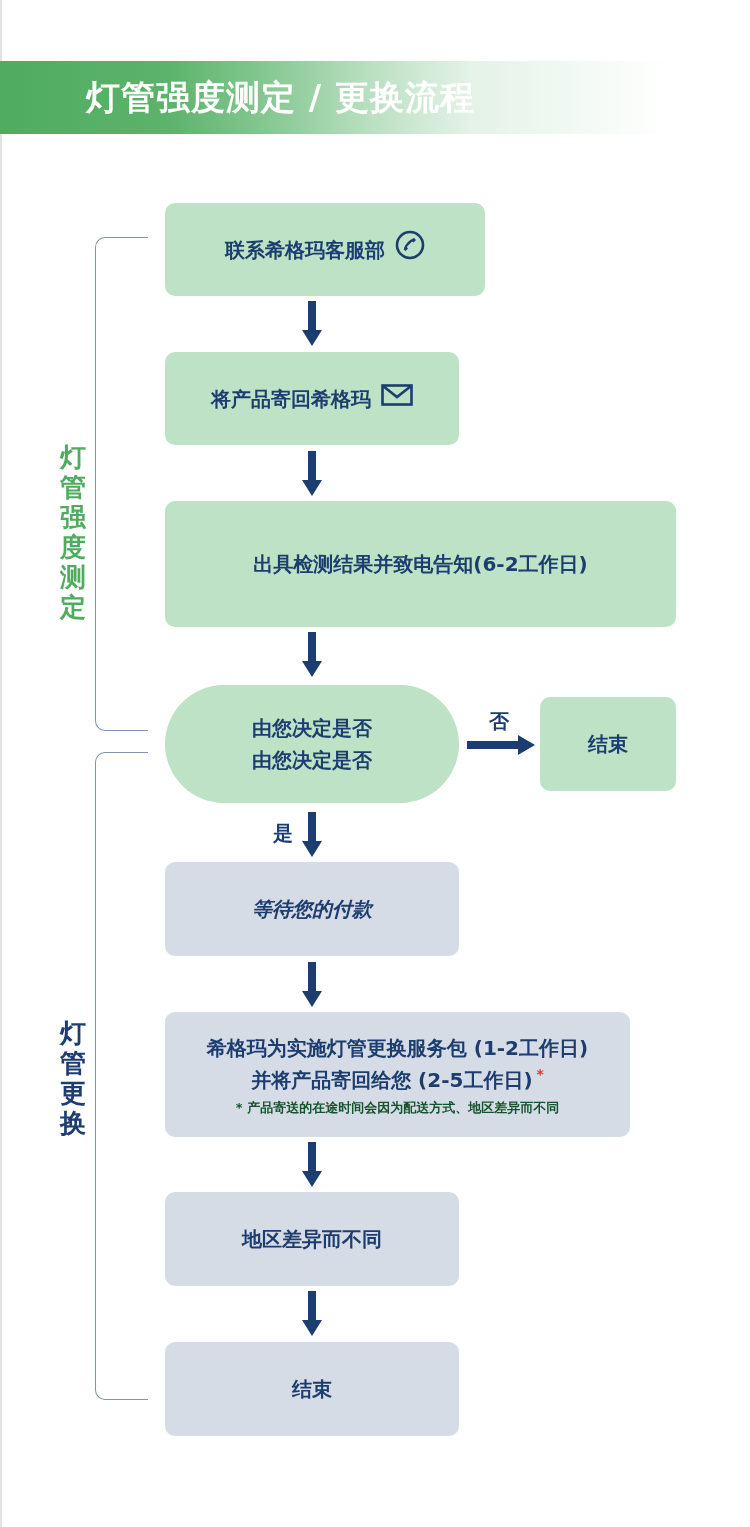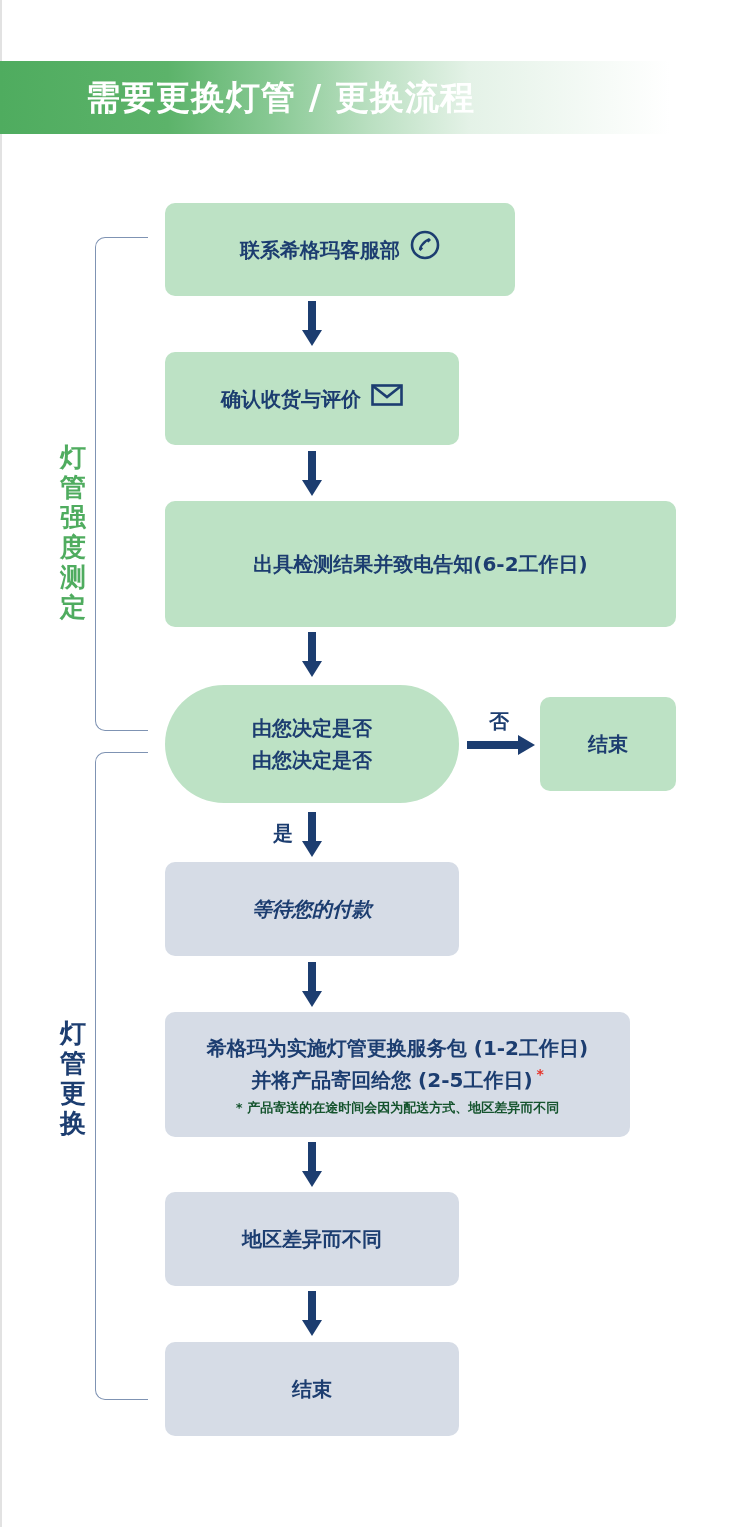--- a/index.html
+++ b/index.html
@@ -43,49 +43,49 @@
     word-break: break-all;
   }
   .branch-label { position: absolute; font-size: 20px; font-weight: bold; color: #1c3d70; }
 </style>
 </head>
 <body>
 
 <div class="left-edge"></div>
 
 <div class="banner">
-  <div class="banner-title">需要更换灯管 / 更换流程</div>
+  <div class="banner-title">灯管强度测定 / 更换流程</div>
 </div>
 
 <div class="bracket" style="left:95px; top:237px; width:53px; height:494px;"></div>
 <div class="side-label" style="left:58px; top:395px; color:#4fac5f;margin-top:47px;">灯管强度测定</div>
 
 <div class="bracket" style="left:95px; top:752px; width:53px; height:648px;"></div>
 <div class="side-label" style="left:58px; top:1018px; color:#1c3d70;">灯管更换</div>
 
-<div class="node green" style="left:165px; top:203px; width:350px; height:93px;">
+<div class="node green" style="left:165px; top:203px; width:320px; height:93px;">
   <div class="line">
     <span>联系希格玛客服部</span>
     <span class="icon">
       <svg width="30" height="30" viewBox="0 0 30 30">
           <circle cx="15" cy="15" r="13" fill="none" stroke="#1c3d70" stroke-width="2.6"></circle>
           <path d="M19 8 L21 10 L18.5 12.5 L17 11.5 C15 13.5 13.5 15 11.8 17 L13 18.5 L10.5 21 L8.8 19.5 C9.5 15 14 10 19 8 Z" fill="#1c3d70"></path>
         </svg>
     </span>
   </div>
 </div>
 
 <div class="arrow-down" style="left:302px; top:301px; height:45px;">
   <div class="shaft" style="height:30px;"></div>
     <div class="head" style="top:29px;"></div>
 </div>
 
 <div class="node green" style="left:165px; top:352px; width:294px; height:93px;">
   <div class="line">
-    <span>确认收货与评价</span>
+    <span>将产品寄回希格玛</span>
     <span class="icon">
       <svg width="32" height="22" viewBox="0 0 32 22">
           <rect x="1.5" y="1.5" width="29" height="19" fill="none" stroke="#1c3d70" stroke-width="2.6"></rect>
           <path d="M2 2 L16 13 L30 2" fill="none" stroke="#1c3d70" stroke-width="2.6"></path>
         </svg>
     </span>
   </div>
 </div>
 
 <div class="arrow-down" style="left:302px; top:451px; height:45px;">

